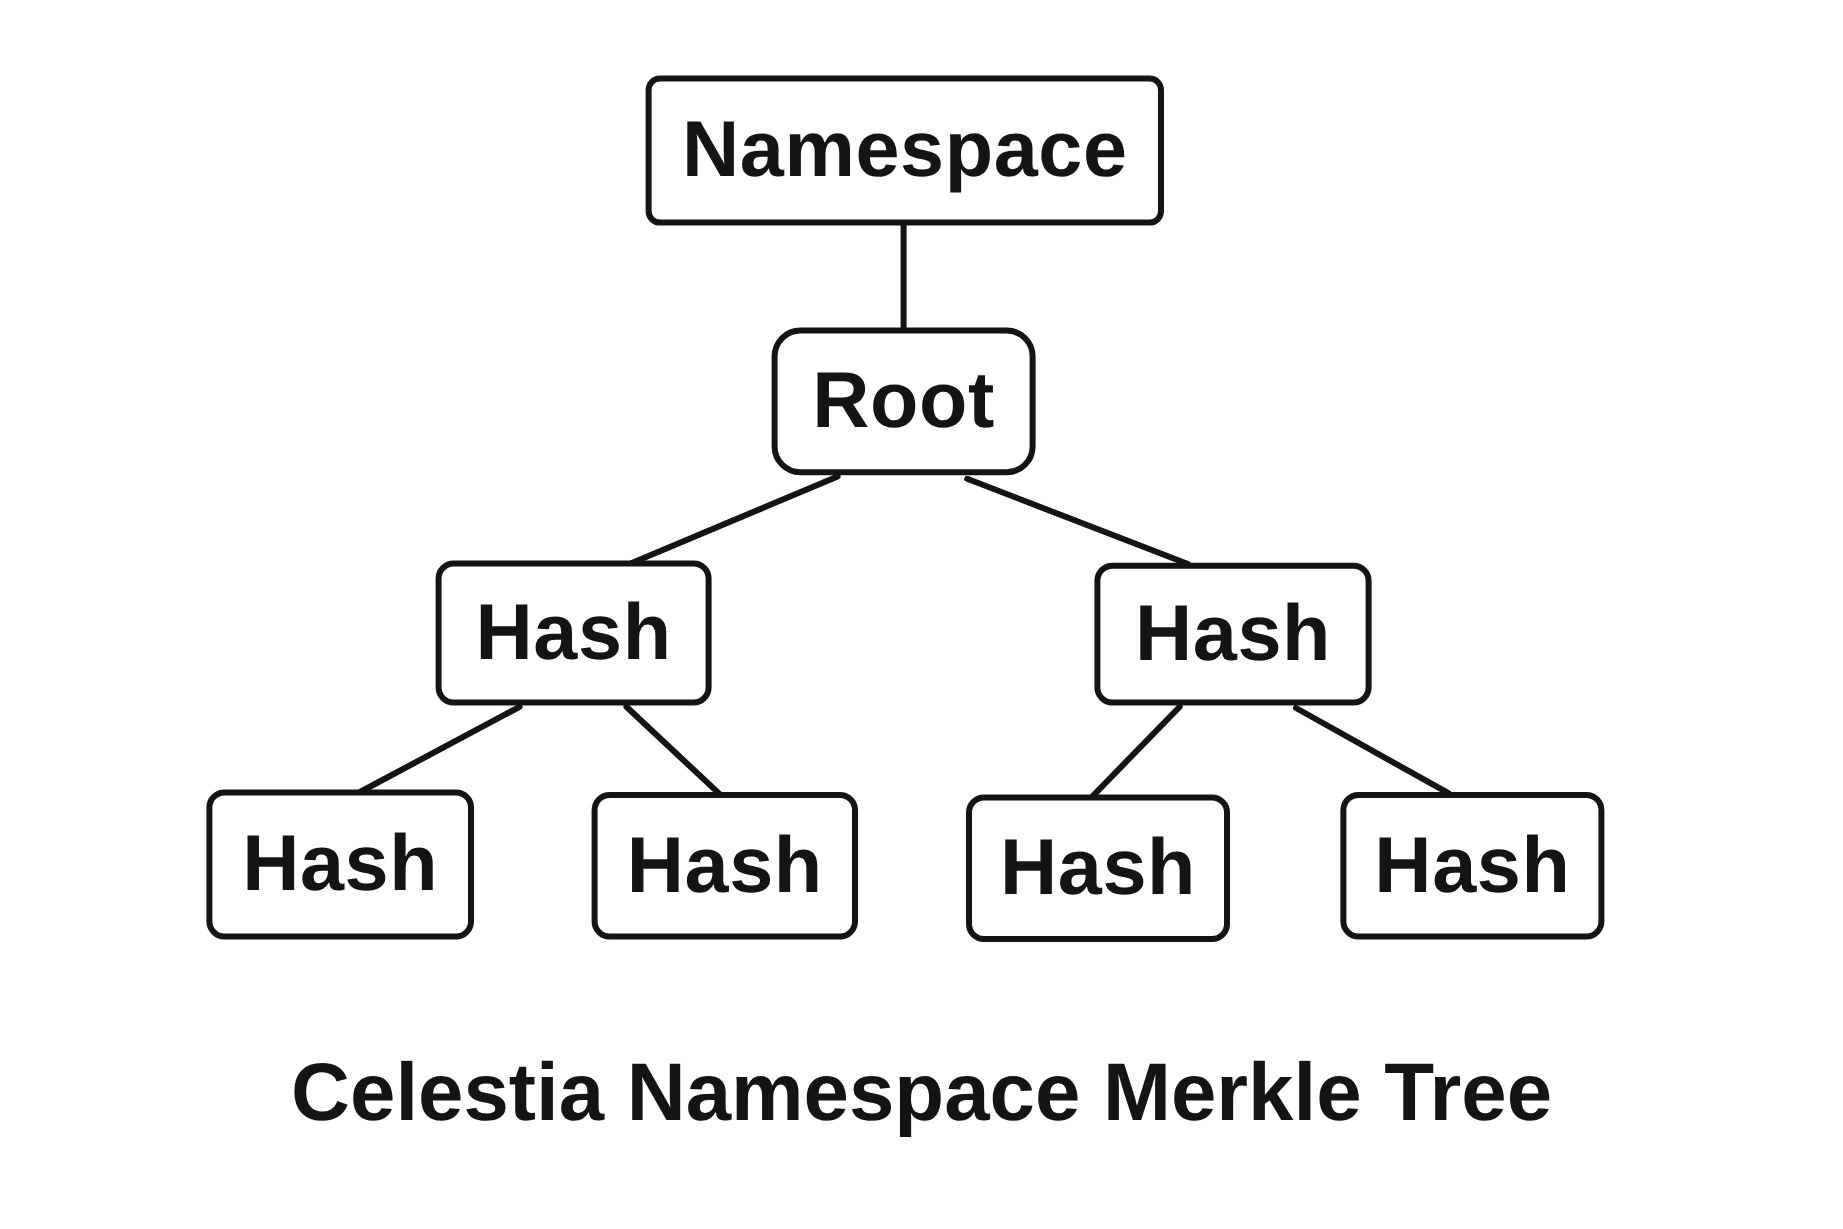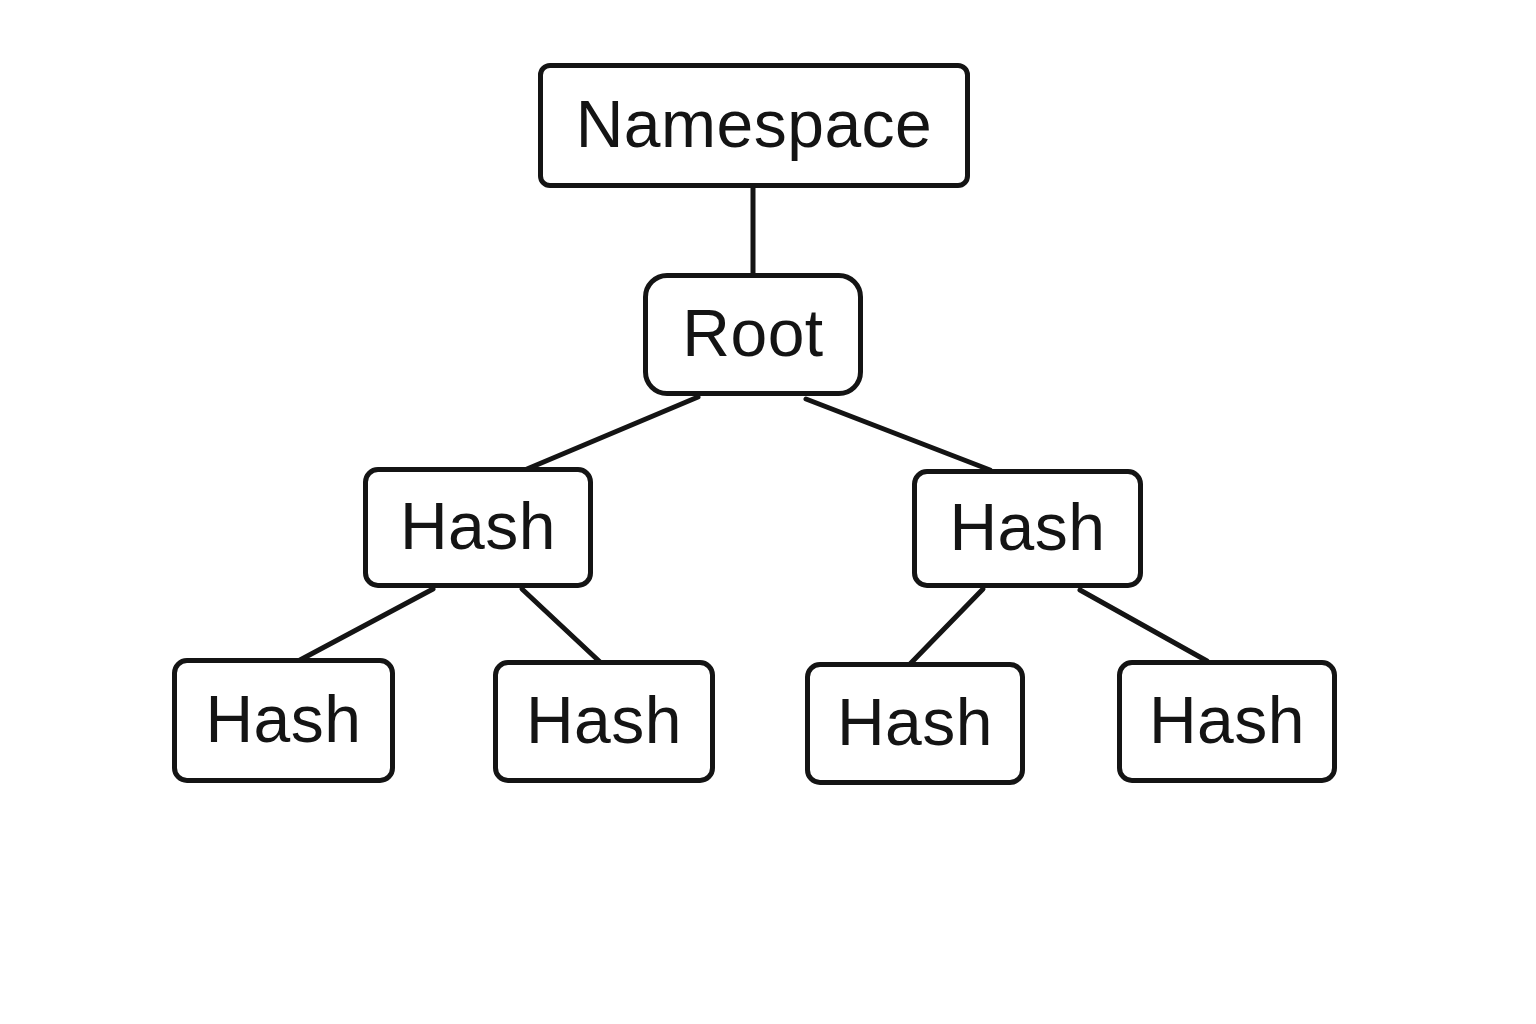--- a/index.html
+++ b/index.html
@@ -30,21 +30,21 @@
   .node {
     position: absolute;
     box-sizing: border-box;
     background: #ffffff;
     border: 5px solid var(--line, #141414);
     display: flex;
     align-items: center;
     justify-content: center;
     color: var(--text, #141414);
     font-size: 66px;
-    font-weight: 400;
+    font-weight: 700;
     letter-spacing: 0.5px;
     line-height: 1;
     padding-bottom: 4px;
   }
   .node--namespace { left: 538px; top: 63px;  width: 432px; height: 125px; border-radius: 12px; }
   .node--root      { left: 643px; top: 273px; width: 220px; height: 123px; border-radius: 24px; }
   .node--hash-l    { left: 363px; top: 467px; width: 230px; height: 121px; border-radius: 15px; }
   .node--hash-r    { left: 912px; top: 469px; width: 231px; height: 119px; border-radius: 15px; }
   .node--hash-ll   { left: 172px; top: 658px; width: 223px; height: 125px; border-radius: 15px; }
   .node--hash-lr   { left: 493px; top: 660px; width: 222px; height: 123px; border-radius: 15px; }
@@ -103,14 +103,15 @@
   </div>
 
   <div class="node node--hash-rl">
     <span>Hash</span>
   </div>
 
   <div class="node node--hash-rr">
     <span>Hash</span>
   </div>
 
+  <div class="caption">Celestia Namespace Merkle Tree</div>
 
 </div>
 
 </body></html>

